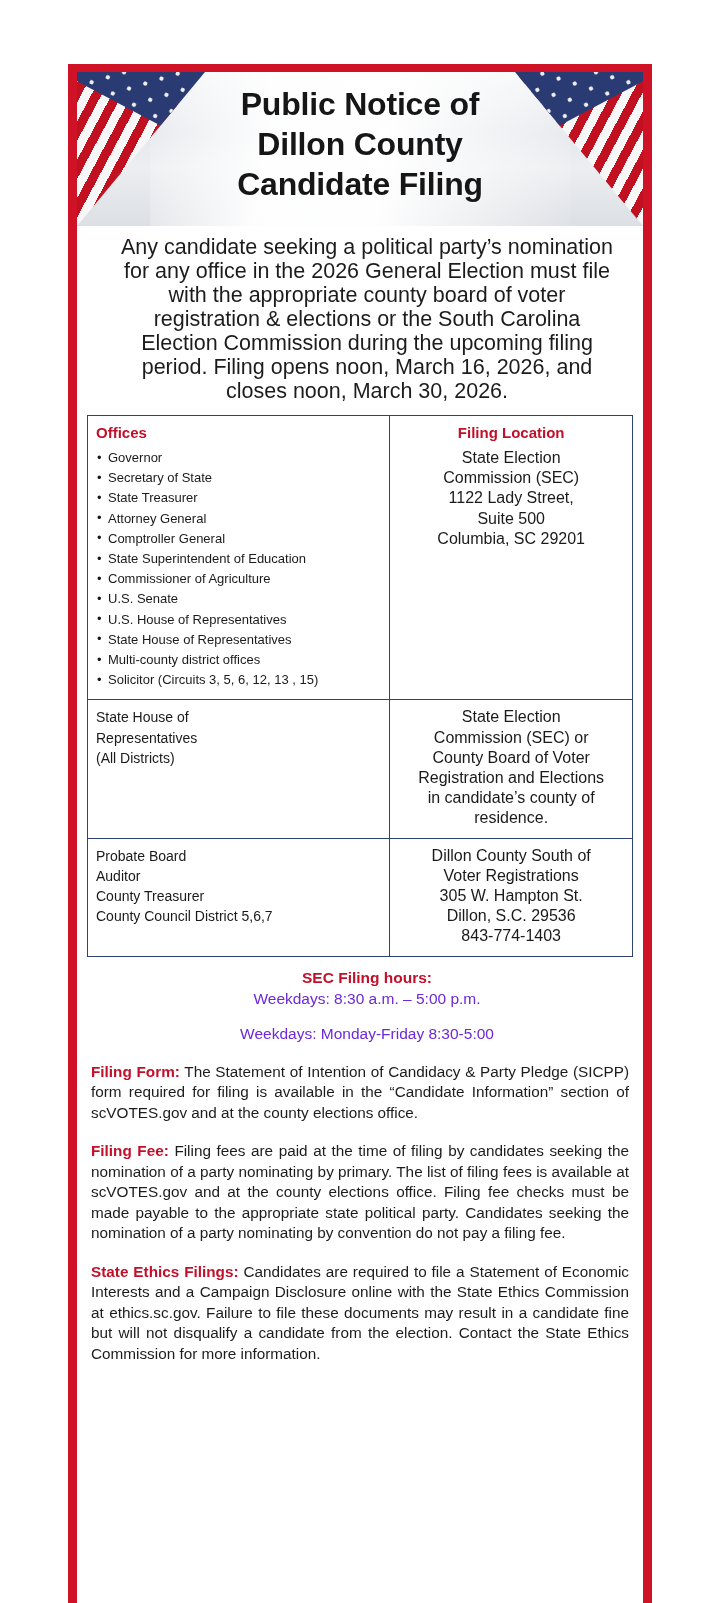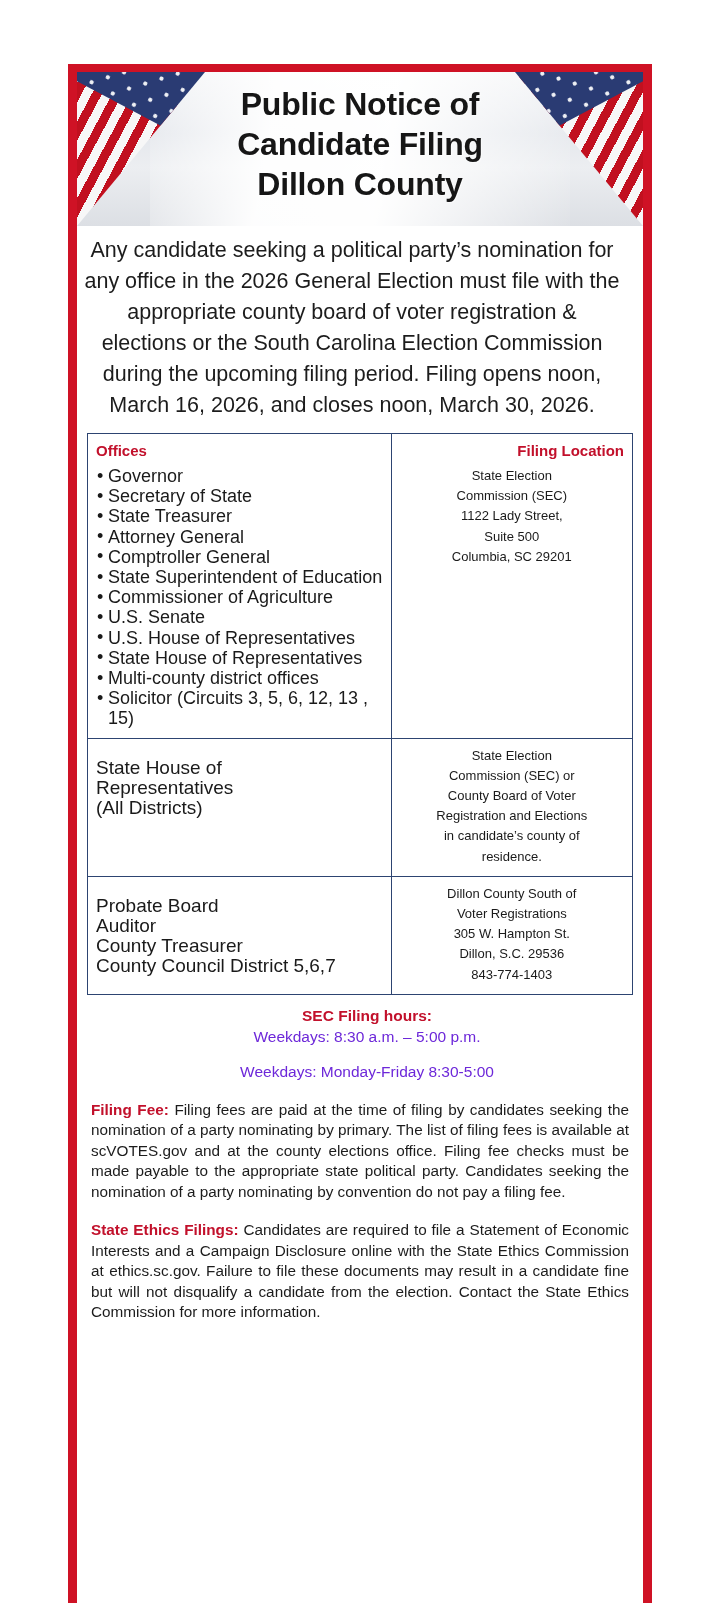--- a/index.html
+++ b/index.html
@@ -114,24 +114,24 @@
     font-size: 32px;
     font-weight: bold;
     line-height: 40px;
     letter-spacing: -0.2px;
     color: #161616;
     text-shadow: 1px 1px 0 rgba(255,255,255,.6);
   }
 
   
   .intro {
-    padding: 9px 22px 4px 6px;
+    padding: 9px 22px 4px 36px;
     text-align: center;
     font-size: 21.5px;
-    line-height: 31px;
+    line-height: 24px;
     color: #1c1c1c;
   }
 
   
   .tbl {
     margin: 8px 10px 0 10px;
     border: 1.5px solid #2d4471;
     border-collapse: collapse;
     width: calc(100% - 20px);
   }
@@ -142,47 +142,46 @@
   }
   .col-left  { width: 294px; }
   .col-right { width: 232px; text-align: center; }
 
   .col-head {
     font-size: 15px;
     font-weight: bold;
     color: #c2102b;
     margin: 1px 0 7px 0;
   }
-  .col-head.center { text-align: right; }
+  .col-head.center { text-align: center; }
 
   .office-list {
     margin: 0; padding: 0;
     list-style: none;
-    font-size: 18px;
+    font-size: 13px;
     line-height: 20.2px;
   }
   .office-list li {
     padding-left: 12px;
     position: relative;
   }
   .office-list li::before {
     content: "\2022";
     position: absolute;
     left: 1px;
     top: -0.5px;
   }
 
   .loc-text {
-    font-size: 13px;
+    font-size: 16px;
     line-height: 20.2px;
   }
   .plain-lines {
-    font-size: 19px;
+    font-size: 14px;
     line-height: 20.2px;
-    margin-top: 12px;
   }
   .row2-left, .row3-left { text-align: left; }
 
   
   .hours-wrap {
     text-align: center;
     padding: 11px 0 0 14px;
   }
   .hours-head {
     font-size: 15.5px;
@@ -231,22 +230,22 @@
 
         <div class="flag right">
           <div class="stripes"></div>
           <div class="canton">
             <div class="stars"></div>
           </div>
         </div>
 
         <div class="title-block">
           <div class="title-line">Public Notice of</div>
+          <div class="title-line">Dillon County</div>
           <div class="title-line">Candidate Filing</div>
-          <div class="title-line">Dillon County</div>
         </div>
       </div>
 
       <div class="intro">Any candidate seeking a political party’s nomination for any office in the 2026 General Election must file with the appropriate county board of voter registration &amp; elections or the South Carolina Election Commission during the upcoming filing period. Filing opens noon, March 16, 2026, and closes noon, March 30, 2026.</div>
 
       <table class="tbl">
         <tbody>
           <tr>
             <td class="col-left">
               <div class="col-head">Offices</div>
@@ -319,20 +318,23 @@
         </tbody>
       </table>
 
       <div class="hours-wrap">
         <div class="hours-head">SEC Filing hours:</div>
         <div class="hours-sub">Weekdays: 8:30 a.m. – 5:00 p.m.</div>
         <div class="hours-gap"></div>
         <div class="hours-sub">Weekdays: Monday-Friday 8:30-5:00</div>
       </div>
 
+      <div class="para">
+        <span class="lead">Filing Form:</span><span> The Statement of Intention of Candidacy &amp; Party Pledge (SICPP) form required for filing is available in the “Candidate Information” section of scVOTES.gov and at the county elections office.</span>
+      </div>
 
       <div class="para">
         <span class="lead">Filing Fee:</span><span> Filing fees are paid at the time of filing by candidates seeking the nomination of a party nominating by primary. The list of filing fees is available at scVOTES.gov and at the county elections office. Filing fee checks must be made payable to the appropriate state political party. Candidates seeking the nomination of a party nominating by convention do not pay a filing fee.</span>
       </div>
 
       <div class="para">
         <span class="lead">State Ethics Filings:</span><span> Candidates are required to file a Statement of Economic Interests and a Campaign Disclosure online with the State Ethics Commission at ethics.sc.gov. Failure to file these documents may result in a candidate fine but will not disqualify a candidate from the election. Contact the State Ethics Commission for more information.</span>
       </div>
 
     </div>

